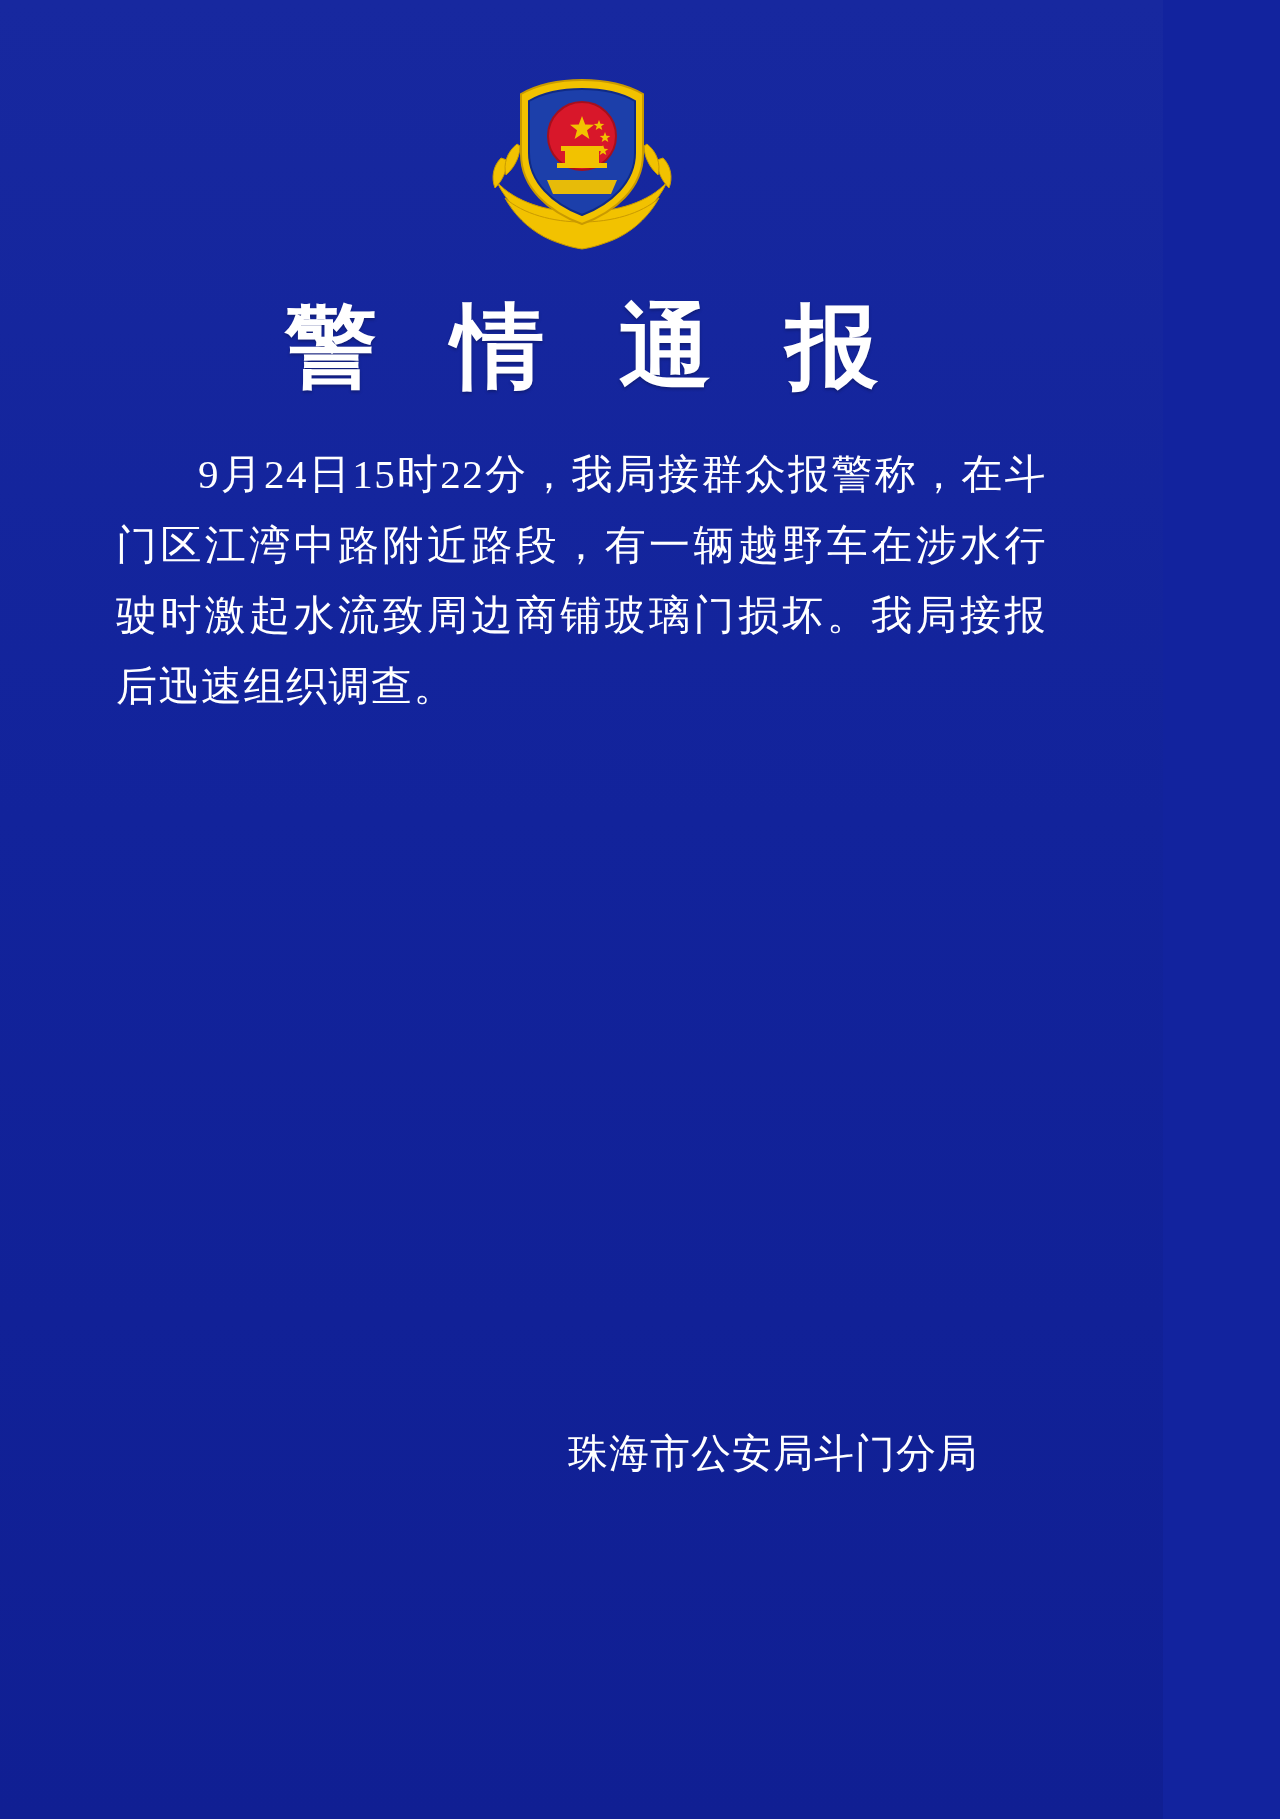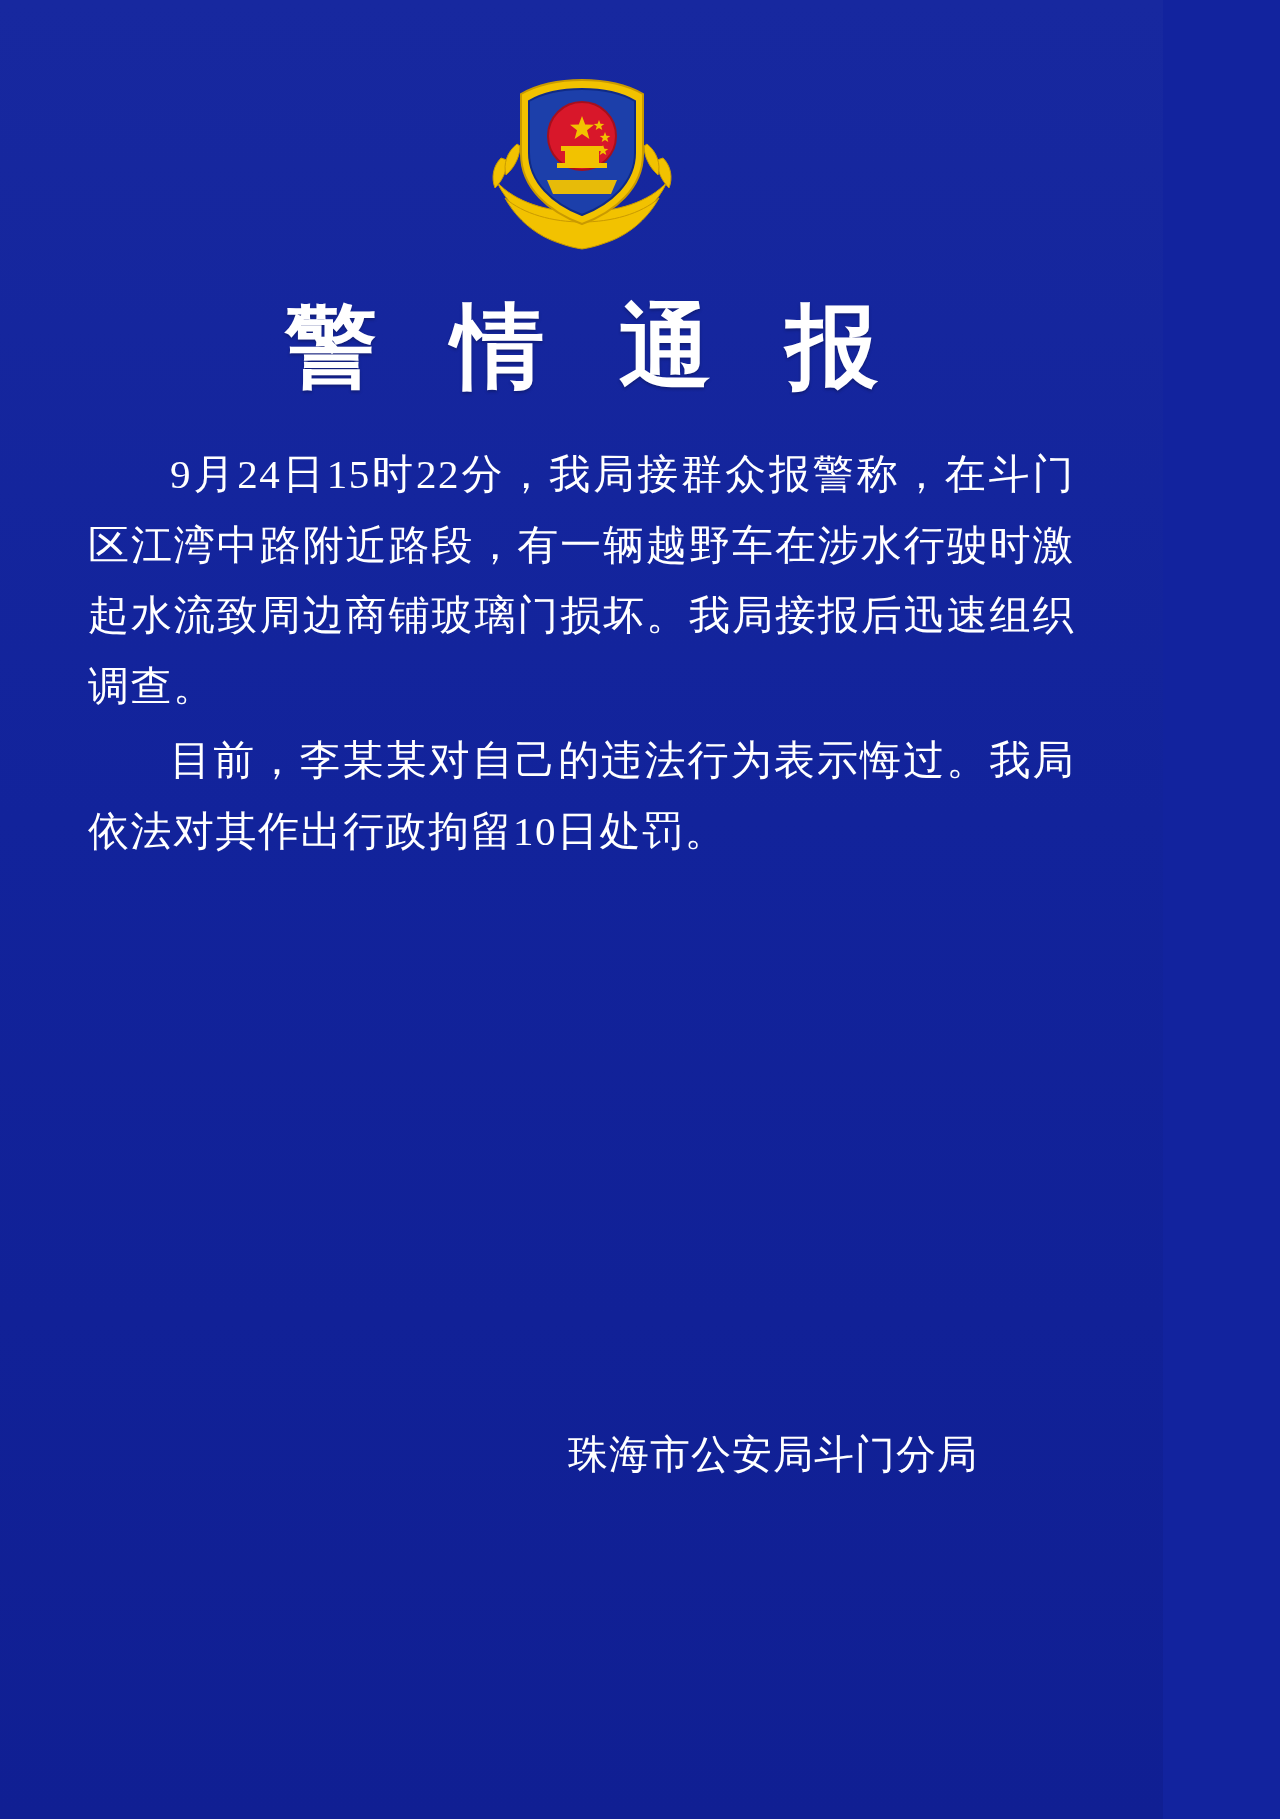--- a/index.html
+++ b/index.html
@@ -12,21 +12,21 @@
     background: #12239e;
     font-family: "Liberation Serif", serif;
     overflow: hidden;
   }
   .page {
     position: relative;
     width: 1163px;
     height: 1819px;
     background: linear-gradient(180deg, #17289f 0%, #12239b 45%, #101f93 100%);
     box-sizing: border-box;
-    padding: 0 88px;
+    padding: 0 116px;
   }
 
   
   .emblem-wrap {
     width: 100%;
     display: flex;
     justify-content: center;
     padding-top: 62px;
   }
   .emblem {
@@ -67,21 +67,21 @@
   
   .signature {
     position: absolute;
     right: 185px;
     bottom: 330px;
     text-align: left;
     color: #ffffff;
     font-size: 40px;
     line-height: 1.75;
     letter-spacing: 1px;
-    font-family: Liberation Sans, sans-serif;
+    font-family: Liberation Serif, serif;
   }
   .signature .org { white-space: nowrap; }
   .signature .date { white-space: nowrap; }
 </style>
 </head>
 <body>
 
 <div class="page">
 
   <div class="emblem-wrap">
@@ -117,20 +117,19 @@
       </g>
 
       <path d="M60 118 L130 118 L124 132 L66 132 Z" fill="#f2c200" opacity="0.95"></path>
     </svg>
   </div>
 
   <div class="title">警 情 通 报</div>
 
   <div class="body-text">
     <p>9月24日15时22分，我局接群众报警称，在斗门区江湾中路附近路段，有一辆越野车在涉水行驶时激起水流致周边商铺玻璃门损坏。我局接报后迅速组织调查。</p>
-    <p>目前，李某某对自己的违法行为表示悔过。我局依法对其作出行政拘留10日处罚。</p>
   </div>
 
   <div class="signature">
     <div class="org">珠海市公安局斗门分局</div>
   </div>
 
 </div>
 
 </body></html>

